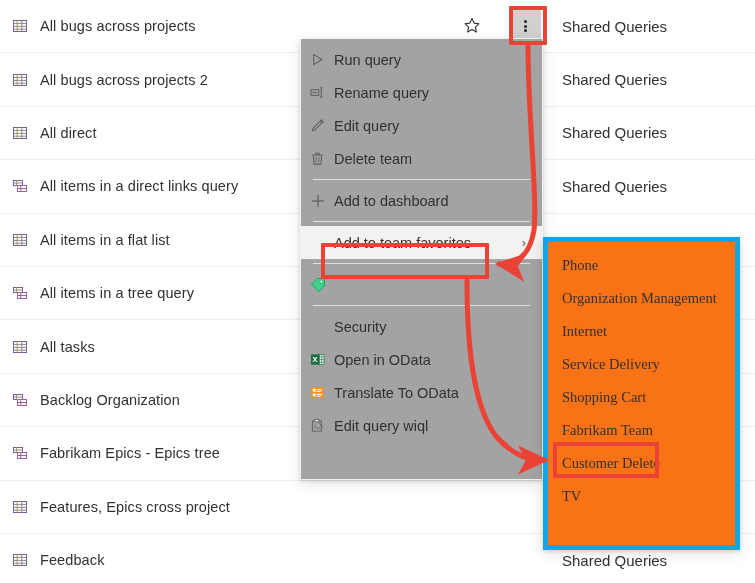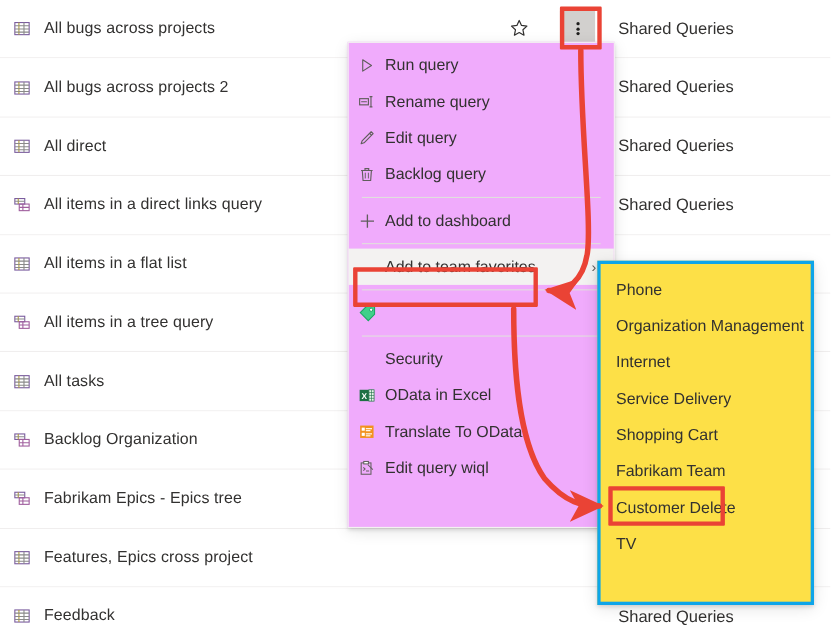--- a/index.html
+++ b/index.html
@@ -57,23 +57,23 @@
     color: #201f1e;
   }
   .dot { width: 3px; height: 3px; border-radius: 50%; background: #201f1e; margin: 1.4px 0; }
 
   
   .grid-ico { width: 16px; height: 16px; display: block; }
 
   
   .ctx-menu {
     position: absolute;
-    left: 316px; top: 38px;
+    left: 300px; top: 38px;
     width: 243px; height: 442px;
-    background: #f0abfc;
+    background: #a3a3a3;
     box-shadow: 0 1.6px 3.6px rgba(0,0,0,.13), 0 4px 14px rgba(0,0,0,.11);
     border: 1px solid #f3f2f1;
     padding: 4px 0 0 0;
     z-index: 20;
   }
   .ctx-item {
     height: 33px;
     display: flex; align-items: center;
     padding: 0 8px 0 0;
     font-size: 14.5px;
@@ -87,25 +87,26 @@
   .ctx-item .ci-label { flex: 1 1 auto; }
   .ctx-item .ci-chev { width: 20px; text-align: center; color: #605e5c; font-size: 13px; }
   .ctx-item.highlight { background: #f3f2f1; }
   .ctx-sep { height: 1px; background: #e1dfdd; margin: 4px 12px; }
 
   
   .sub-menu {
     position: absolute;
     left: 543px; top: 237px;
     width: 197px; height: 313px;
-    background: #fde047;
+    background: #f97316;
     box-shadow: 0 1.6px 3.6px rgba(0,0,0,.13), 0 4px 14px rgba(0,0,0,.11);
-    border: 3px solid #0ea5e9;
+    border: 5px solid #0ea5e9;
     padding: 7px 0;
     z-index: 30;
+    font-family: Liberation Serif, serif;
   }
   .sub-item {
     height: 33px;
     display: flex; align-items: center;
     padding-left: 14px;
     font-size: 14.5px;
     color: #323130;
     white-space: nowrap;
   }
 
@@ -346,21 +347,21 @@
       <div class="ctx-item">
         <span class="ci-icon">
           <svg width="15" height="15" viewBox="0 0 16 16">
             <path d="M3.6 4.5 L4.3 14 L11.7 14 L12.4 4.5" fill="none" stroke="#605e5c" stroke-width="1.1" stroke-linejoin="round"></path>
             <line x1="2.4" y1="4.3" x2="13.6" y2="4.3" stroke="#605e5c" stroke-width="1.1"></line>
             <path d="M6.2 4.2 L6.2 2.4 L9.8 2.4 L9.8 4.2" fill="none" stroke="#605e5c" stroke-width="1.1"></path>
             <line x1="6.5" y1="6.4" x2="6.5" y2="12" stroke="#605e5c" stroke-width=".9"></line>
             <line x1="9.5" y1="6.4" x2="9.5" y2="12" stroke="#605e5c" stroke-width=".9"></line>
           </svg>
         </span>
-        <span class="ci-label">Backlog query</span>
+        <span class="ci-label">Delete team</span>
       </div>
       <div class="ctx-sep"></div>
       <div class="ctx-item">
         <span class="ci-icon">
           <svg width="16" height="16" viewBox="0 0 16 16">
             <line x1="8" y1="2" x2="8" y2="14" stroke="#605e5c" stroke-width="1.2"></line>
             <line x1="2" y1="8" x2="14" y2="8" stroke="#605e5c" stroke-width="1.2"></line>
           </svg>
         </span>
         <span class="ci-label">Add to dashboard</span>
@@ -391,21 +392,21 @@
           <svg width="15" height="15" viewBox="0 0 16 16">
             <rect x="1" y="2.5" width="9" height="11" fill="#1d7044"></rect>
             <rect x="10" y="2.5" width="5" height="11" fill="#e8f3ec" stroke="#1d7044" stroke-width=".7"></rect>
             <line x1="10" y1="5.2" x2="15" y2="5.2" stroke="#1d7044" stroke-width=".6"></line>
             <line x1="10" y1="8" x2="15" y2="8" stroke="#1d7044" stroke-width=".6"></line>
             <line x1="10" y1="10.8" x2="15" y2="10.8" stroke="#1d7044" stroke-width=".6"></line>
             <line x1="12.5" y1="2.5" x2="12.5" y2="13.5" stroke="#1d7044" stroke-width=".6"></line>
             <text x="5.4" y="11" font-size="8" fill="#ffffff" text-anchor="middle" font-family="Liberation Sans, sans-serif" font-weight="bold">X</text>
           </svg>
         </span>
-        <span class="ci-label">OData in Excel</span>
+        <span class="ci-label">Open in OData</span>
       </div>
       <div class="ctx-item">
         <span class="ci-icon">
           <svg width="15" height="15" viewBox="0 0 16 16">
             <rect x="1.5" y="2" width="13" height="12" fill="#f2921d"></rect>
             <rect x="3" y="4" width="3" height="3" fill="#ffffff"></rect>
             <rect x="7" y="4.5" width="6" height="1.1" fill="#ffffff"></rect>
             <rect x="7" y="6.4" width="4.5" height="1.1" fill="#ffffff"></rect>
             <rect x="3" y="9" width="3" height="3" fill="#ffffff"></rect>
             <rect x="7" y="9.5" width="6" height="1.1" fill="#ffffff"></rect>

